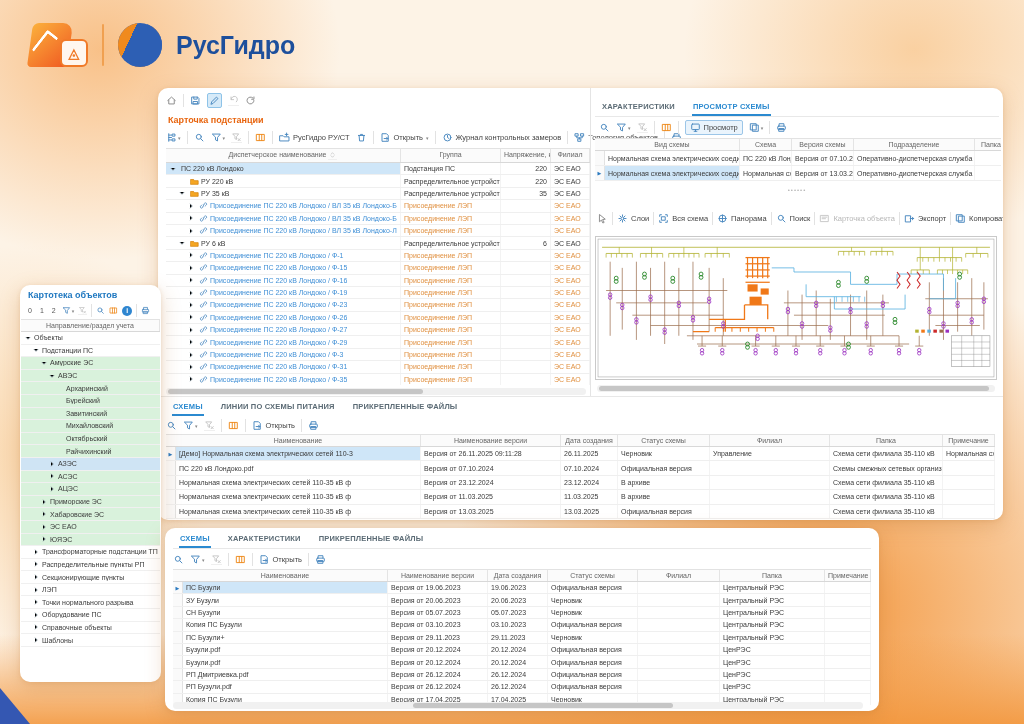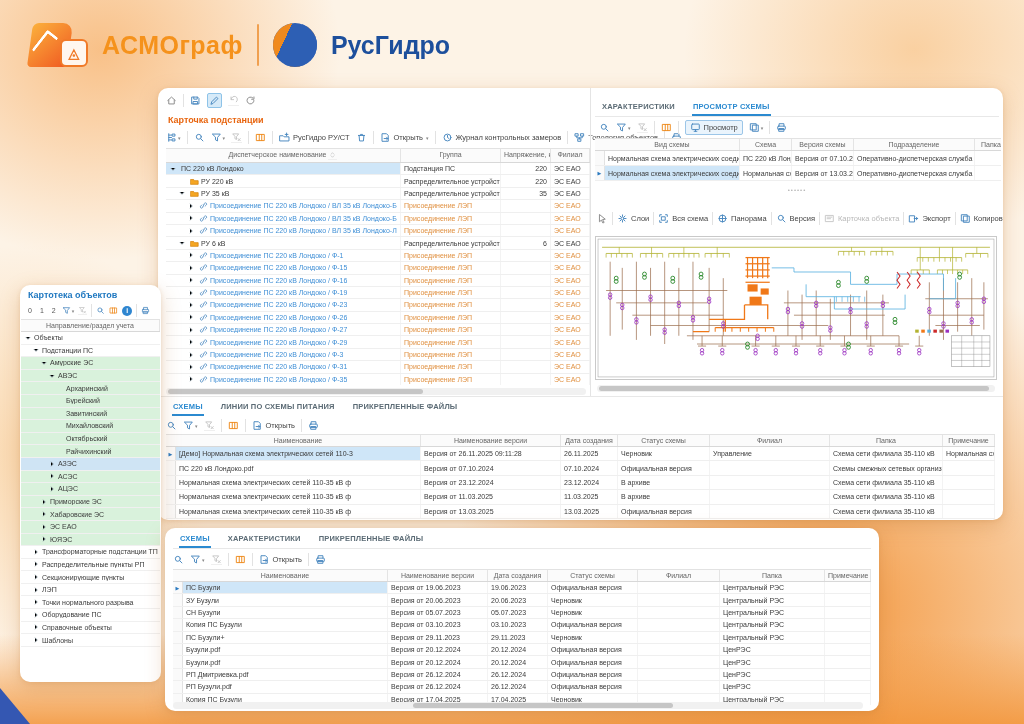--- a/index.html
+++ b/index.html
@@ -195,21 +195,20 @@
 <div class="glow g3"></div>
 <div class="glow g4"></div>
 <div class="blue-corner"></div>
 
 <div class="logos">
   <div class="asmo-badge">
     <div class="asmo-blob"></div>
     <div class="asmo-arrow"></div>
     <div class="asmo-box">◬</div>
   </div>
-  <div class="asmo-text">АСМОграф</div>
   <div class="logo-sep"></div>
   <div class="rh-sphere"></div>
   <div class="rh-text">РусГидро</div>
 </div>
 
 <div class="win" id="winA">
   <div class="abs tb" style="left:8px;top:4px">
     <span class="ibtn">
         <svg class="ic dk">
           <use href="#i-home"></use>
@@ -675,21 +674,21 @@
           <svg class="ic">
             <use href="#i-pan"></use>
           </svg>
           <span>Панорама</span>
         </span>
       <span class="vsep"></span>
       <span class="tbtn">
           <svg class="ic">
             <use href="#i-search"></use>
           </svg>
-          <span>Версия</span>
+          <span>Поиск</span>
         </span>
       <span class="vsep"></span>
       <span class="tbtn dis">
           <svg class="ic">
             <use href="#i-carddoc"></use>
           </svg>
           <span>Карточка объекта</span>
         </span>
       <span class="vsep"></span>
       <span class="tbtn">

